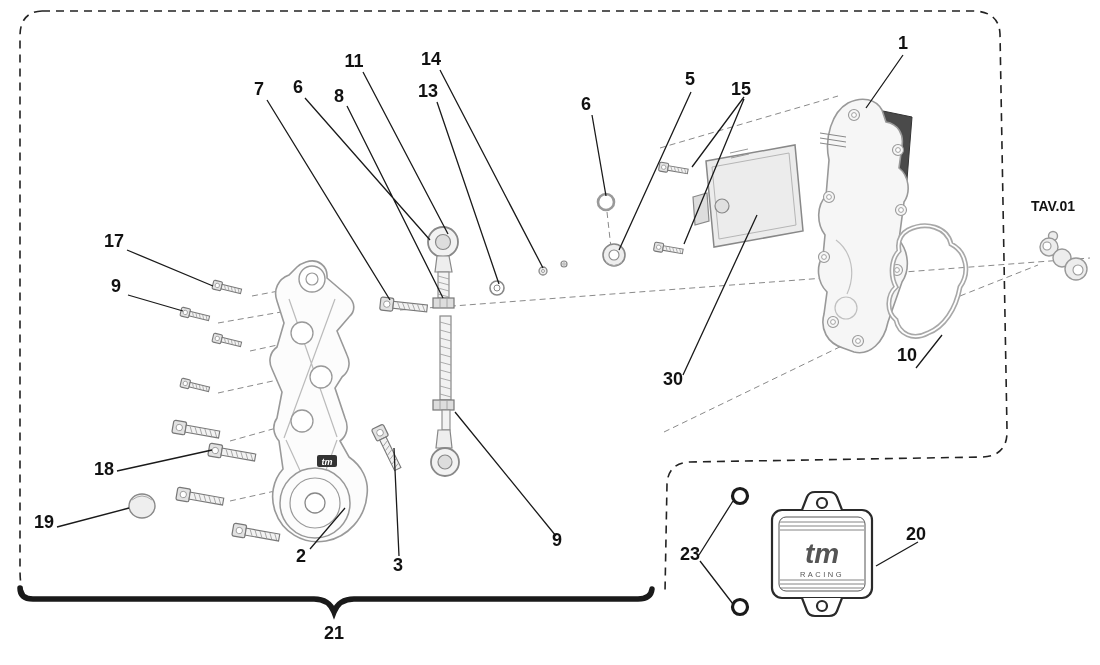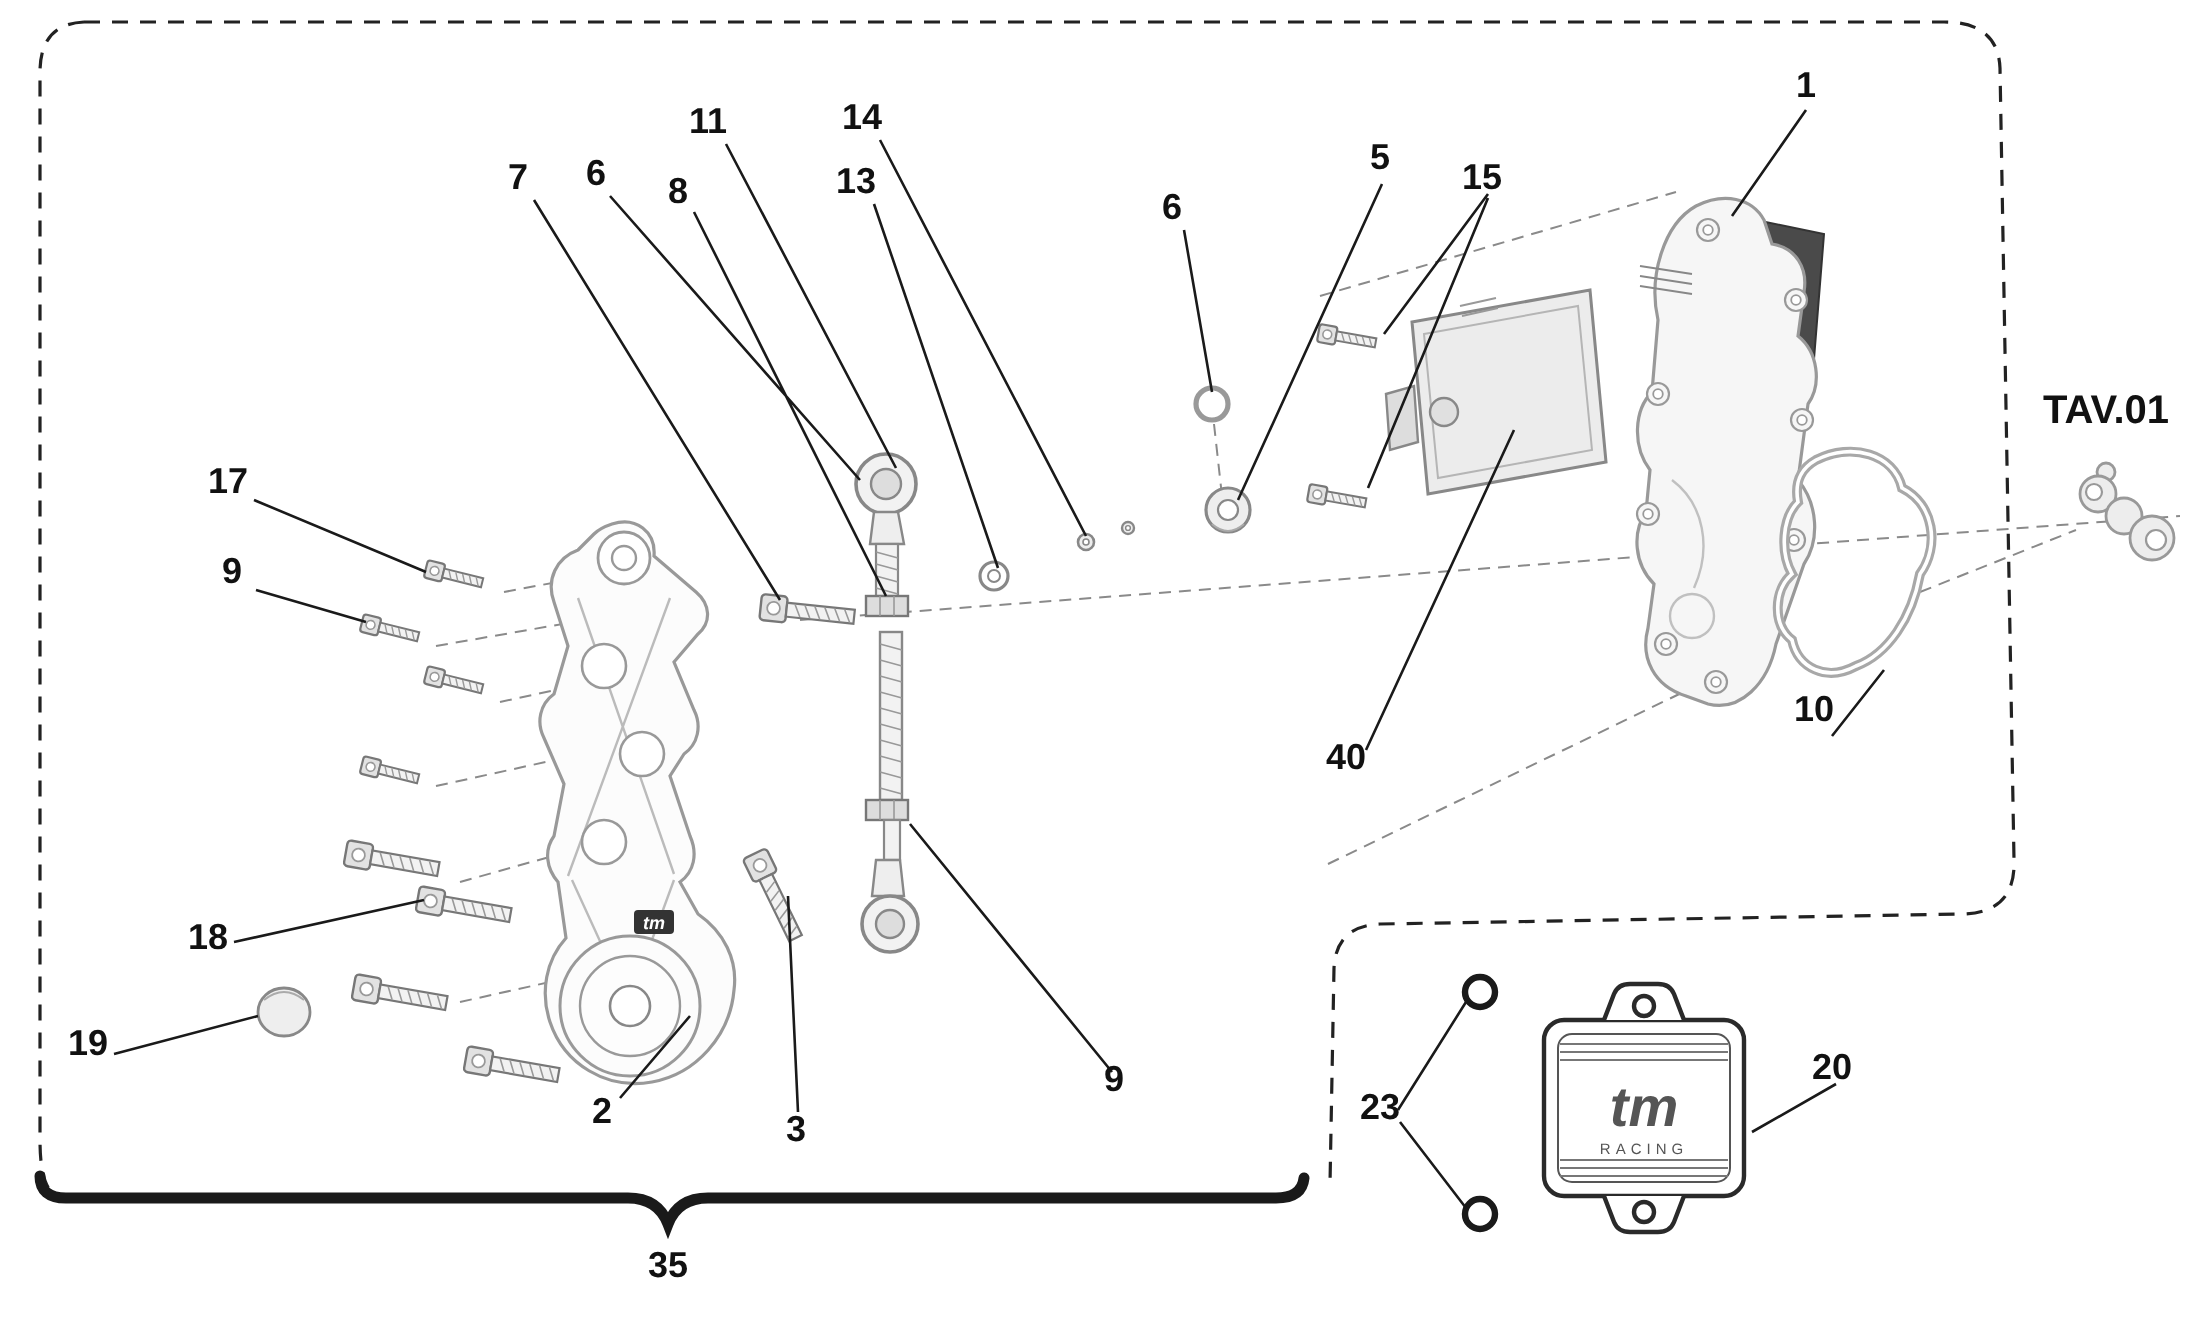--- a/index.html
+++ b/index.html
@@ -5,21 +5,21 @@
   html,body{margin:0;padding:0;background:#fff;}
   .canvas{
     position:relative;width:1100px;height:665px;background:#ffffff;
     font-family:"Liberation Sans", sans-serif;overflow:hidden;
   }
   .canvas svg{position:absolute;left:0;top:0;}
   .callout{
     position:absolute;transform:translate(-50%,-50%);
     font-weight:bold;font-size:18px;color:#111;white-space:nowrap;
   }
-  .callout.tav{font-size:20px;}
+  .callout.tav{font-size:14px;}
 </style>
 </head>
 <body>
 
 <div class="canvas">
 
 <svg width="1100" height="665" viewBox="0 0 1100 665">
 
   <path d="M252 296 L300 287 M218 323 L287 311 M250 351 L296 341 M218 393 L282 379
            M230 441 L280 427 M230 501 L284 489
@@ -216,19 +216,19 @@
 <div class="callout" style="left:907px;top:355px">10</div>
 <div class="callout" style="left:354px;top:61px">11</div>
 <div class="callout" style="left:431px;top:59px">14</div>
 <div class="callout" style="left:428px;top:91px">13</div>
 <div class="callout" style="left:586px;top:104px">6</div>
 <div class="callout" style="left:741px;top:89px">15</div>
 <div class="callout" style="left:114px;top:241px">17</div>
 <div class="callout" style="left:116px;top:286px">9</div>
 <div class="callout" style="left:104px;top:469px">18</div>
 <div class="callout" style="left:44px;top:522px">19</div>
-<div class="callout" style="left:673px;top:379px">40</div>
-<div class="callout" style="left:334px;top:633px">35</div>
+<div class="callout" style="left:673px;top:379px">30</div>
+<div class="callout" style="left:334px;top:633px">21</div>
 <div class="callout" style="left:916px;top:534px">20</div>
 <div class="callout" style="left:690px;top:554px">23</div>
 <div class="callout tav" style="left:1053px;top:206px">TAV.01</div>
 
 </div>
 
 </body></html>

